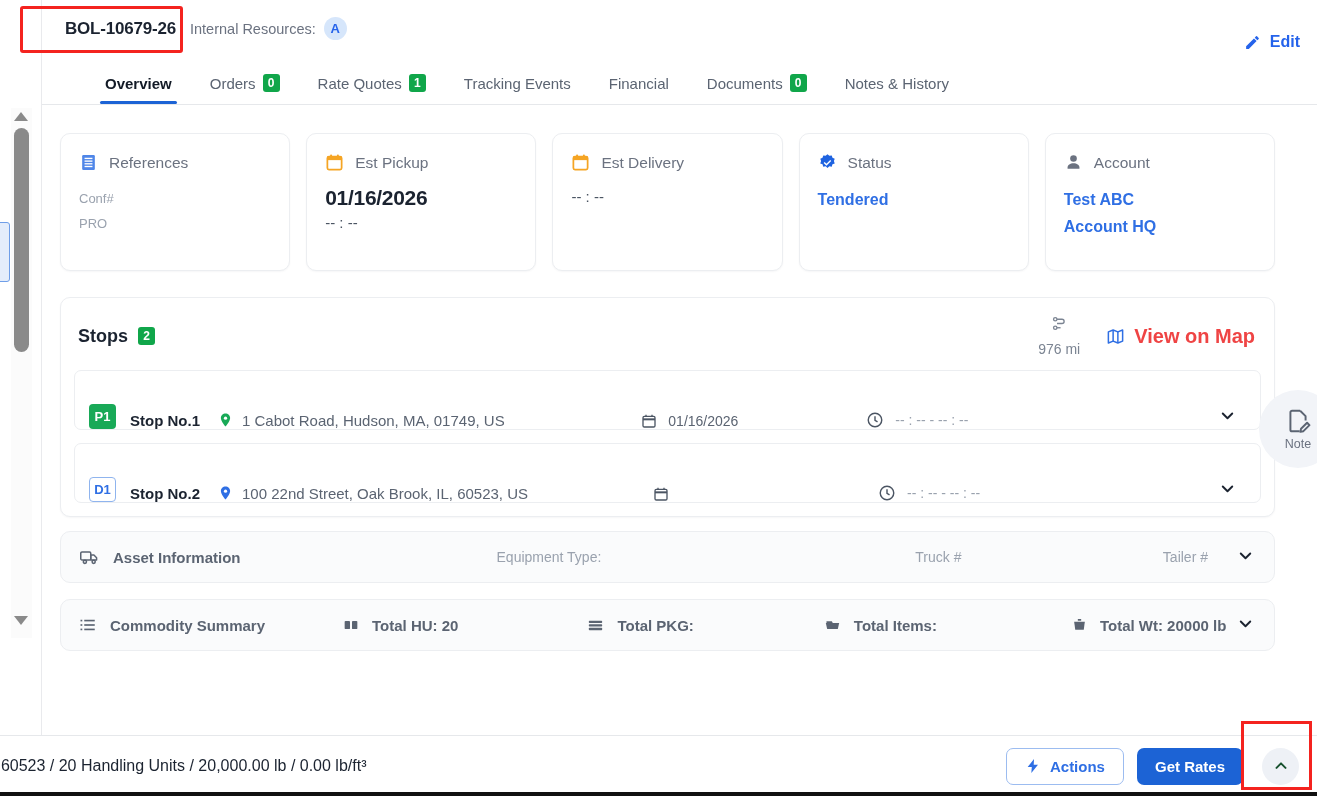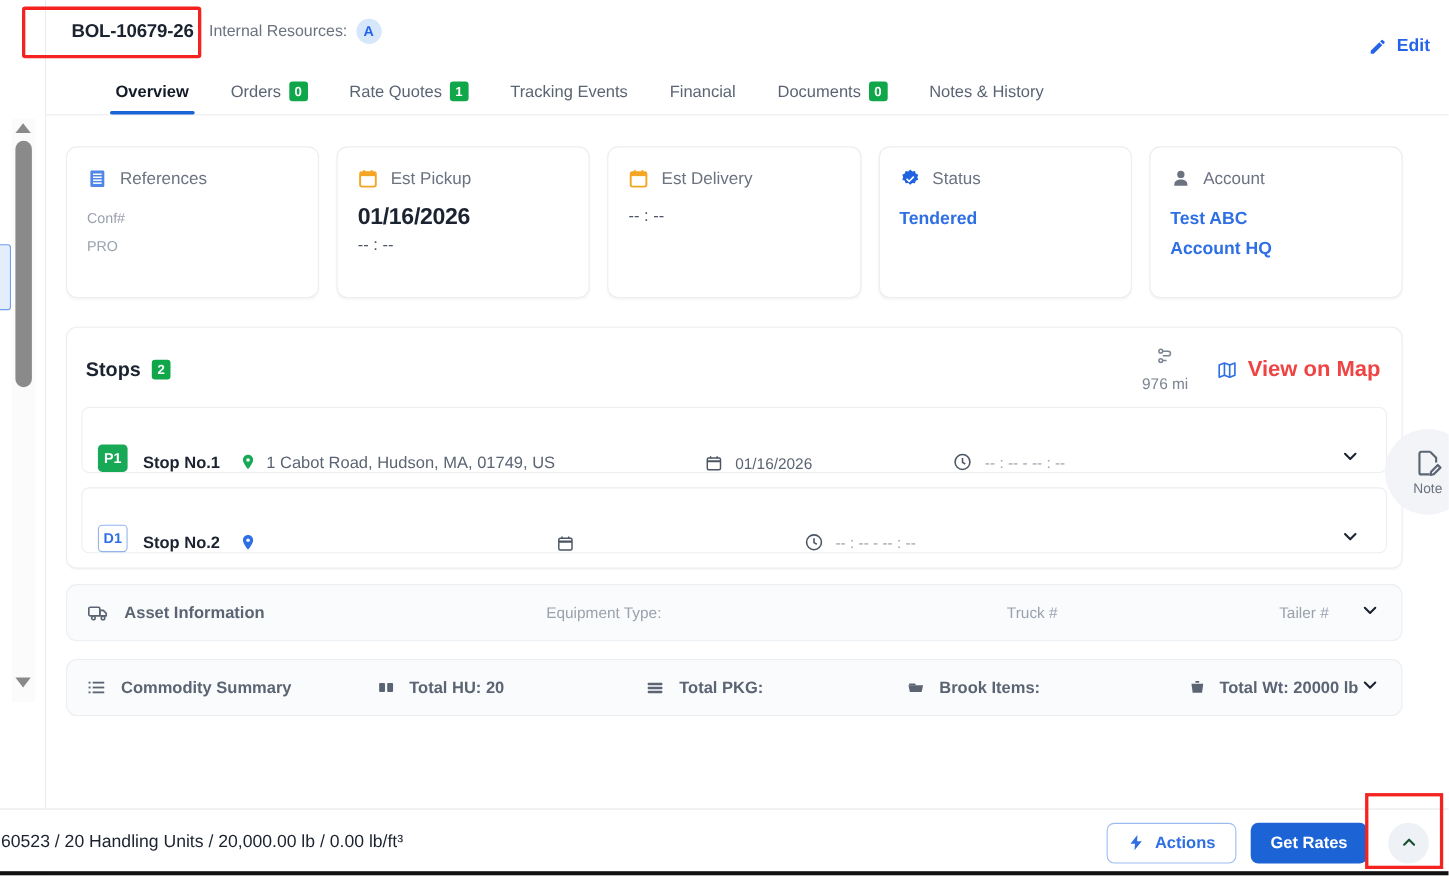--- a/index.html
+++ b/index.html
@@ -398,20 +398,21 @@
       <div class="stop-row">
         <span class="stop-badge d">D1</span>
         <span class="stop-no">Stop No.2</span>
         <span class="stop-addr">
           <span class="icon">
             <svg width="15" height="18" viewBox="0 0 24 24" fill="#2f6fe4">
                 <path d="M12 1.5C7.9 1.5 4.6 4.8 4.6 8.9c0 5.5 7.4 13.6 7.4 13.6s7.4-8.1 7.4-13.6c0-4.1-3.3-7.4-7.4-7.4z"></path>
                 <circle cx="12" cy="9" r="2.6" fill="#fff"></circle>
               </svg>
           </span>
+          <span>100 22nd Street, Oak Brook, IL, 60523, US</span>
         </span>
         <span class="stop-date">
           <span class="icon">
             <svg width="16" height="16" viewBox="0 0 24 24" fill="none" stroke="#4b5563" stroke-width="2">
                 <rect x="3" y="5" width="18" height="16" rx="2"></rect>
                 <path d="M3 9.5h18" stroke-width="3"></path>
                 <path d="M7.5 2.5v3M16.5 2.5v3"></path>
               </svg>
           </span>
           <span></span>
@@ -483,21 +484,21 @@
             <rect x="2" y="16.3" width="20" height="3.4" rx="1.1"></rect>
           </svg>
       </span>
       <span class="f" style="margin-left:11px">Total PKG:</span>
       <span class="icon" style="margin-left:128px">
         <svg width="21" height="16" viewBox="0 0 24 24" fill="#5b6472">
             <path d="M2 9h20l-2 9H4z"></path>
             <path d="M3 6.5h8l1.4 2.5H3z"></path>
           </svg>
       </span>
-      <span class="f" style="margin-left:11px">Brook Items:</span>
+      <span class="f" style="margin-left:11px">Total Items:</span>
       <span class="icon" style="margin-left:133px">
         <svg width="19" height="16" viewBox="0 0 24 24" fill="#5b6472">
             <path d="M9.5 3h5v2.6h-5z"></path>
             <path d="M4 7h16l-1.6 12H5.6z"></path>
           </svg>
       </span>
       <span class="f" style="margin-left:11px">Total Wt: 20000 lb</span>
       <span class="chev" style="margin-left:auto">
         <svg width="19" height="19" viewBox="0 0 24 24" fill="none" stroke="#1b2330" stroke-width="2.4" stroke-linecap="round" stroke-linejoin="round">
             <path d="M6 9.5l6 6 6-6"></path>

